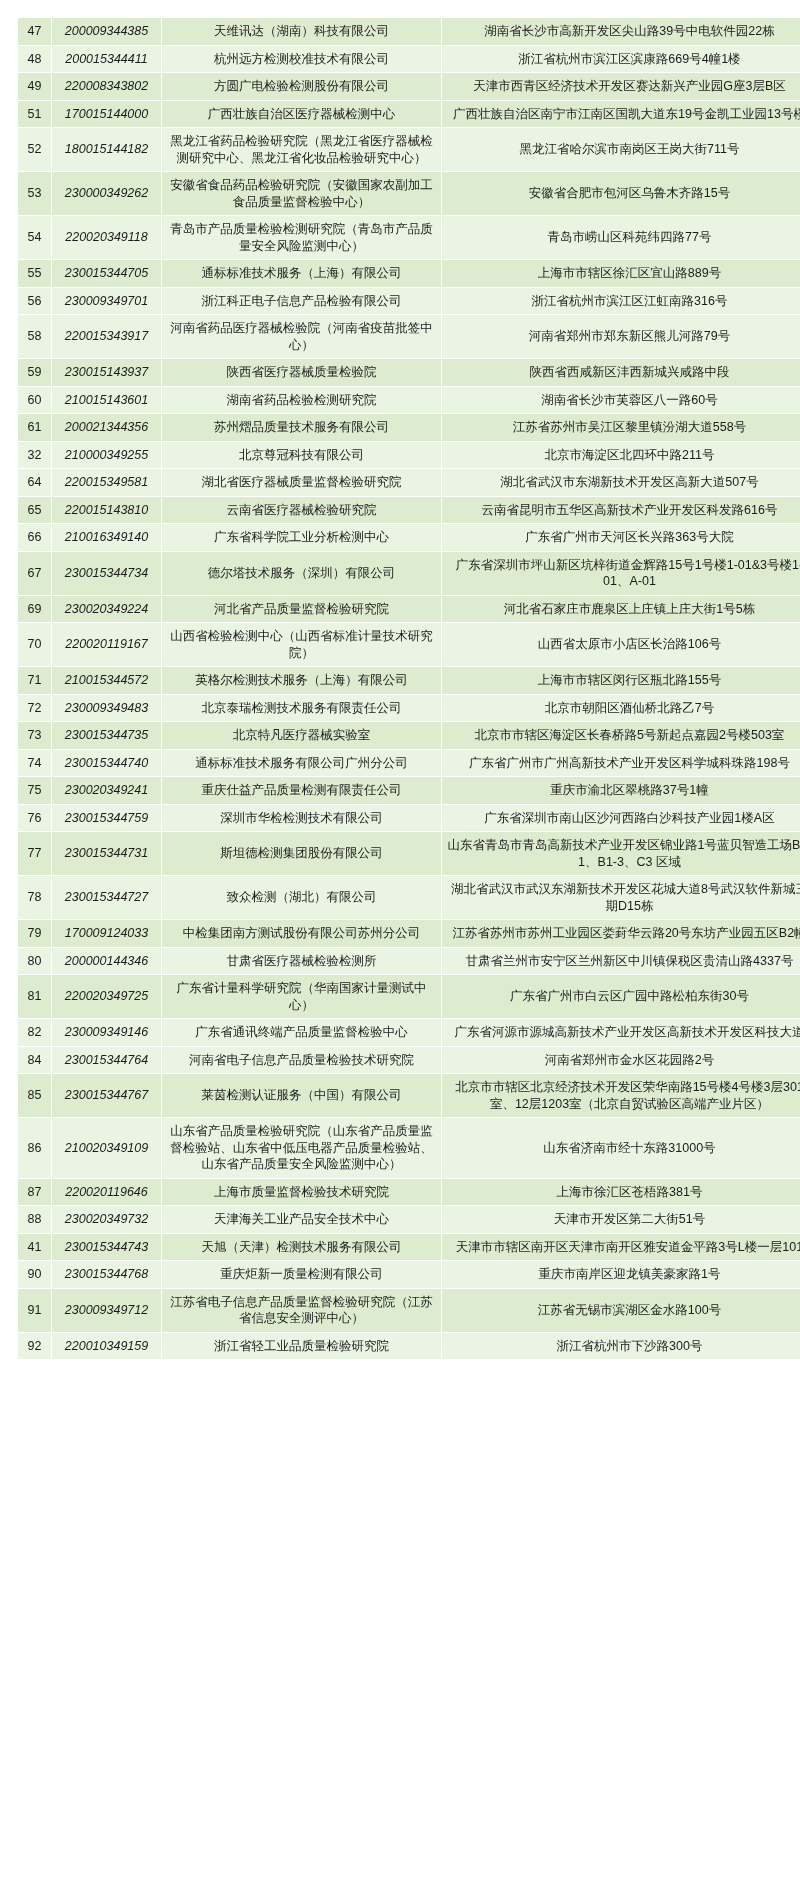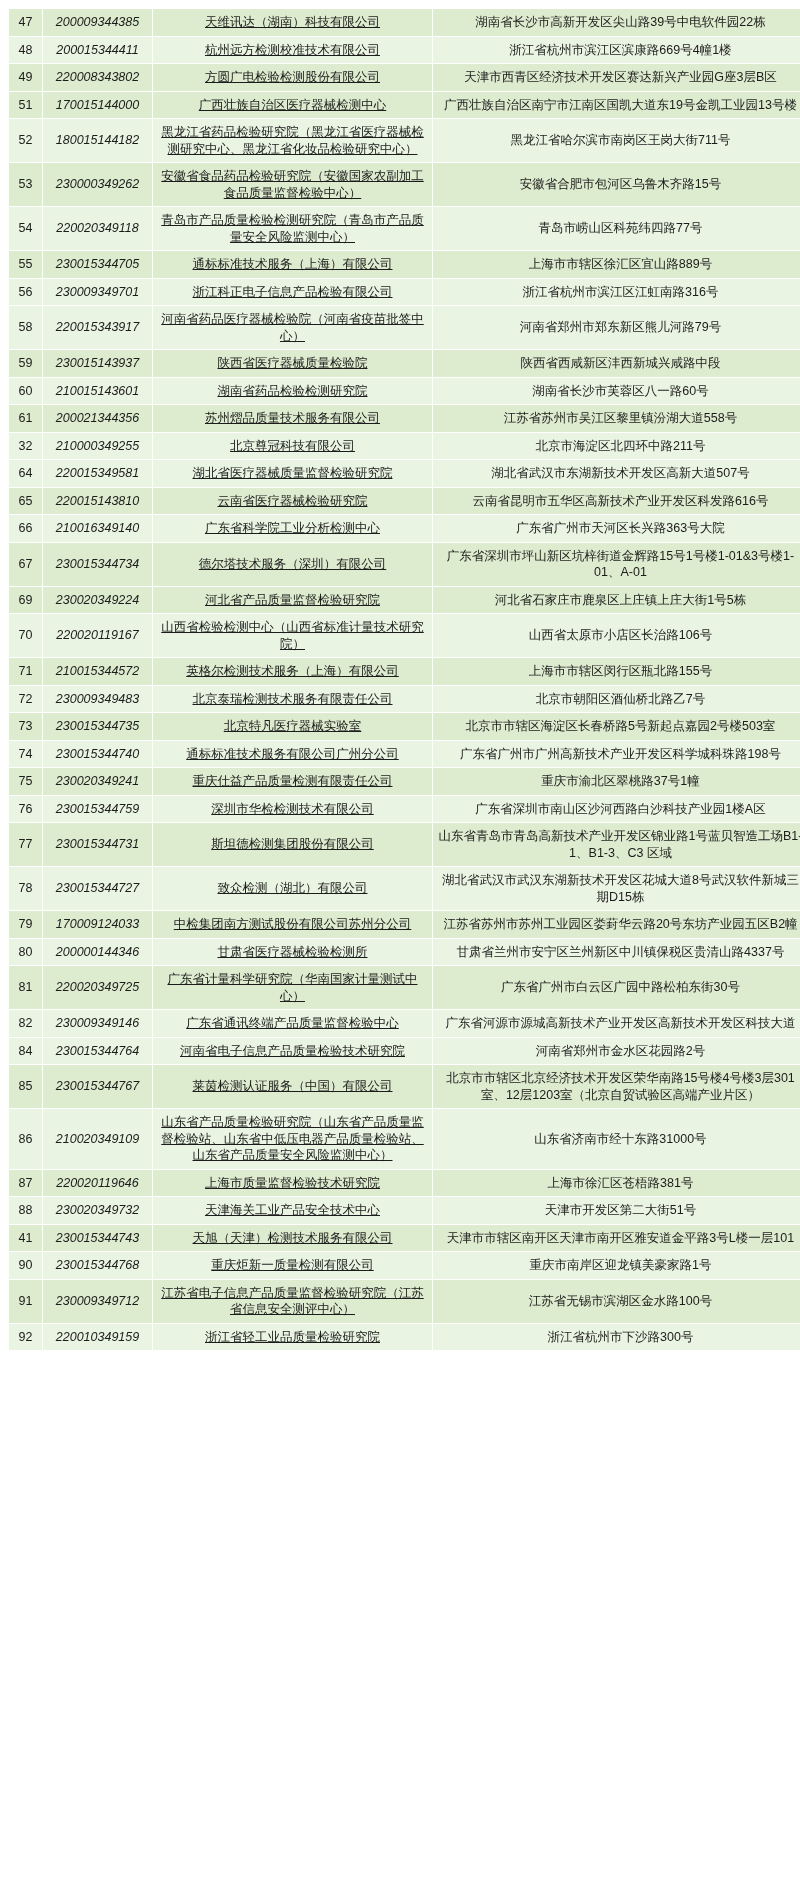--- a/index.html
+++ b/index.html
@@ -6,21 +6,21 @@
     margin: 0;
     padding: 0;
     background: #ffffff;
   }
   body {
     font-family: "Liberation Sans", sans-serif;
     width: 800px;
   }
   .table-wrap {
     width: 800px;
-    padding: 8px;
+    padding: 17px;
     box-sizing: border-box;
   }
   table.data-table {
     border-collapse: collapse;
     width: 800px;
     table-layout: fixed;
   }
   table.data-table td {
     border: 1px solid #ffffff;
     padding: 5px 4px;
@@ -45,21 +45,20 @@
     font-size: 12.5px;
     color: #222;
   }
   td.cell-code {
     font-size: 12.5px;
     letter-spacing: 0px;
     font-style: italic;
   }
   td.cell-name {
     text-align: center;
-    text-decoration: underline;
   }
   td.cell-addr {
     text-align: center;
   }
 </style>
 </head>
 <body>
 
 <div class="table-wrap">
   <table class="data-table">

